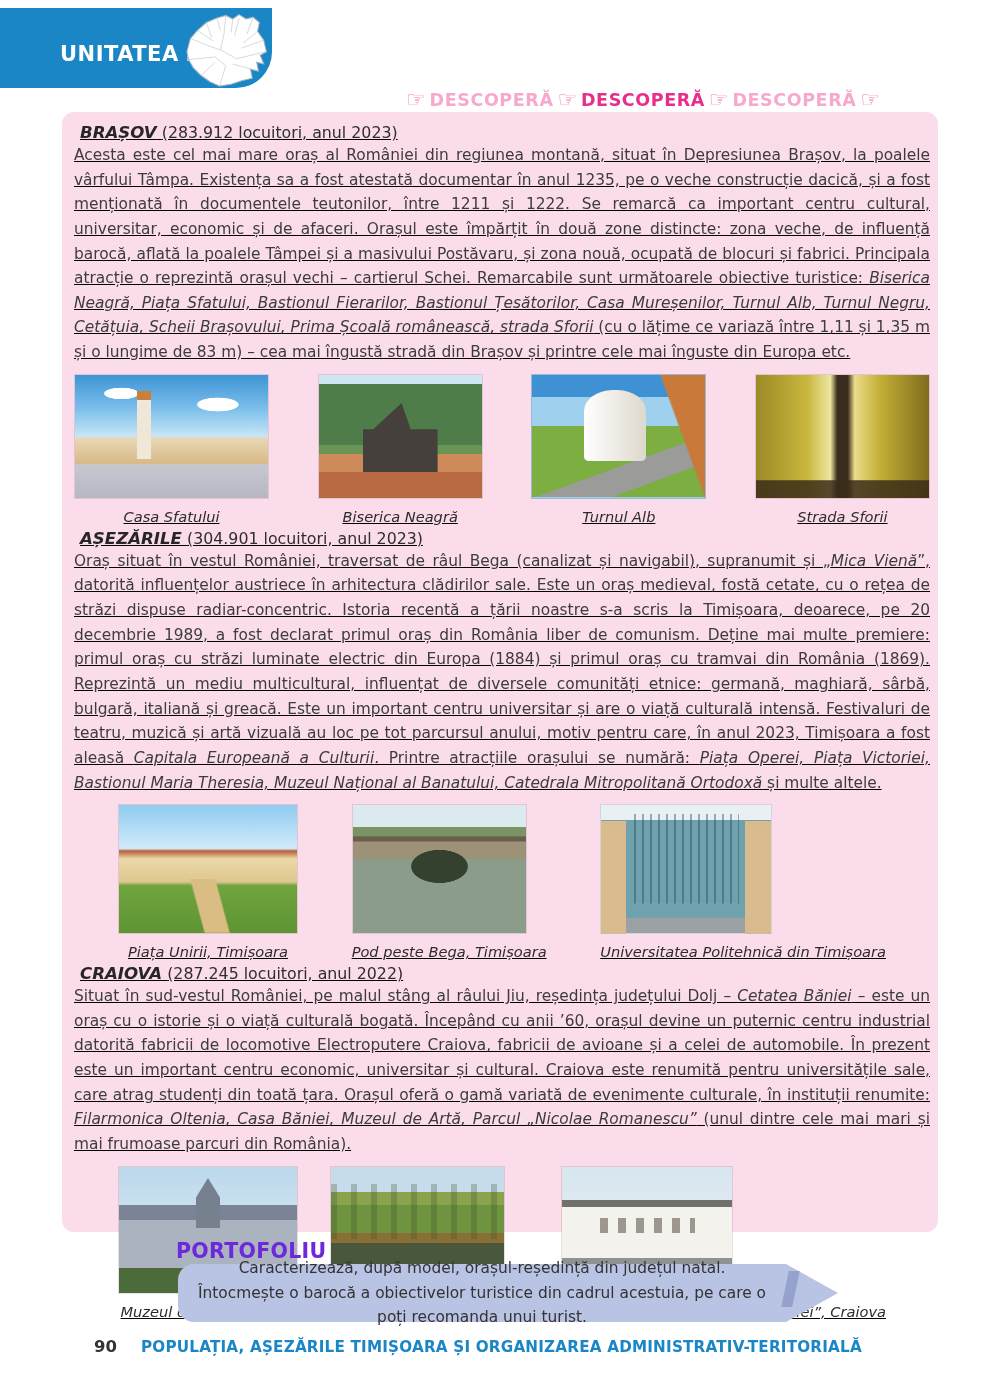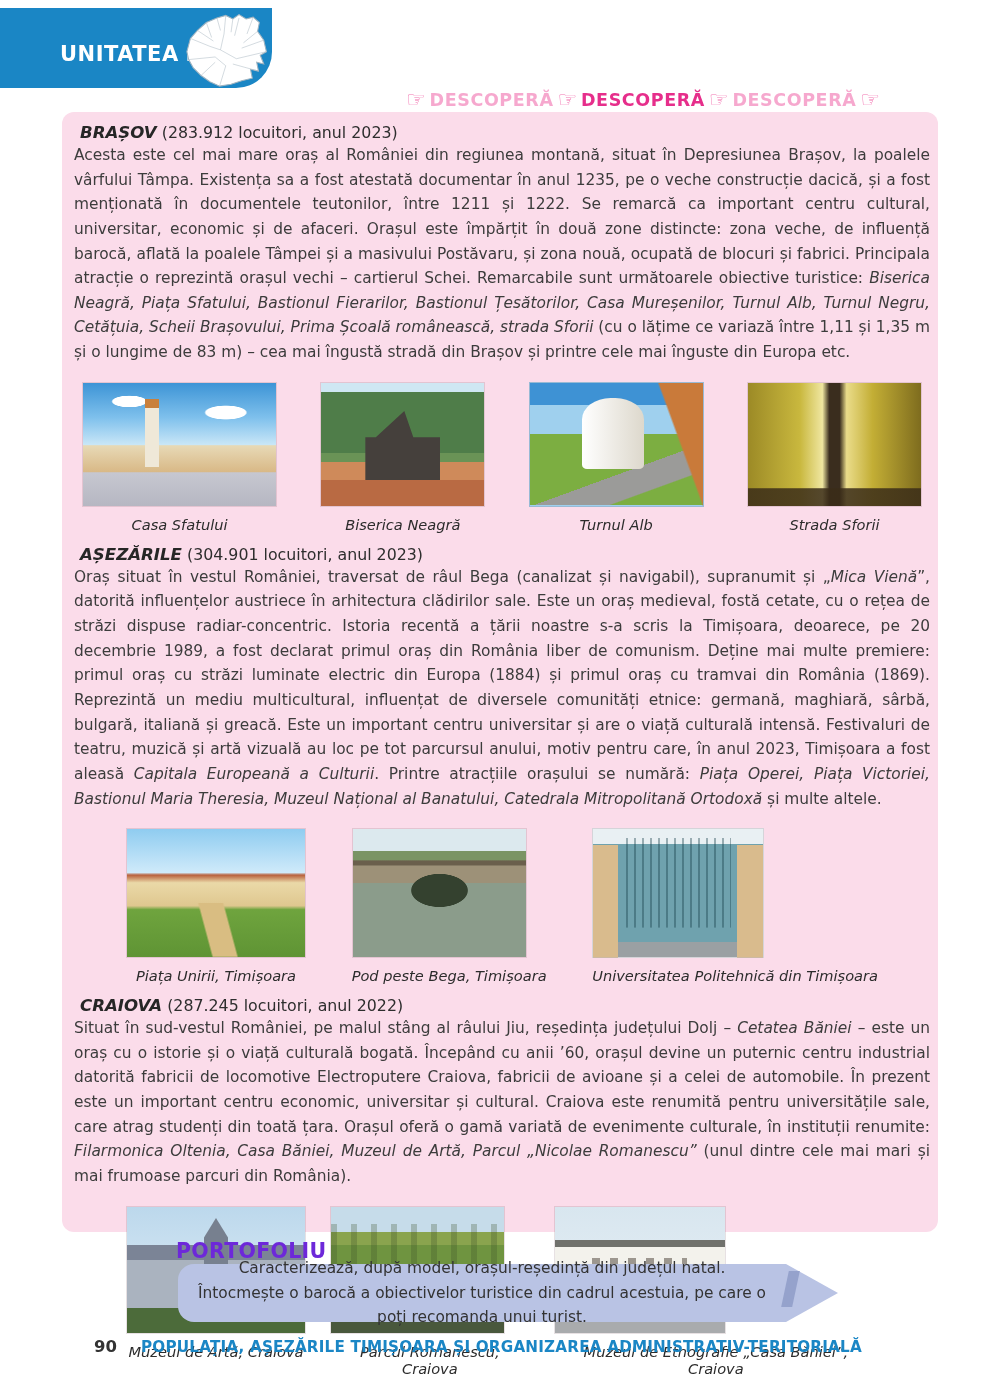--- a/index.html
+++ b/index.html
@@ -27,31 +27,31 @@
   }
   .finger { color:#f273b0; font-size:22px; line-height:1; }
   .d { font-size:17.5px; letter-spacing:.6px; }
   .d-inactive { color:#f6a8ce; }
   .d-active { color:#e62e8b; }
 
   
   .panel {
     position:absolute; top:112px; left:62px; width:876px; height:1120px;
     background:#fbdcea; border-radius:12px;
-    padding:9px 8px 0 12px; box-sizing:border-box;
+    padding:9px 8px 0 12px; box-sizing:border-box;text-decoration:underline;
   }
   .head { font-size:16.2px; color:#2e2e2e; margin:2px 0 1px 6px; }
   .city { font-style:italic; font-weight:bold; font-size:16.6px; color:#262626; }
   .meta { font-size:15.8px; }
   .body { text-align:justify; color:#3c3c3c; font-size:15.4px; line-height:1.6; margin:1px 0 0 0; }
   .body i { font-style:italic; }
 
   .gallery { display:flex; justify-content:space-between; align-items:flex-start; margin:9px 0 4px 0; }
   .gallery.inset { padding:0 44px;gap:8px; }
-  figure { margin:8px; text-align:center; }
+  figure { margin:0; text-align:center; }
   figcaption { font-style:italic; font-size:14.6px; color:#2c2c2c; margin-top:9px; }
 
   .ph { position:relative; overflow:hidden; border:1px solid rgba(120,90,100,.18); box-sizing:border-box; background-repeat:no-repeat; }
 
   
   .ph-casa-sfatului { width:195px; height:125px;
     background-image:
       radial-gradient(ellipse 30px 10px at 24% 15%, #ffffff 55%, rgba(255,255,255,0) 60%),
       radial-gradient(ellipse 36px 12px at 74% 24%, #ffffff 55%, rgba(255,255,255,0) 60%),
       linear-gradient(180deg,#3d94d6 0%,#7ec0ec 28%,#c8e6f7 50%,#e7d9b6 51%,#d9b987 72%,#c6c7d0 73%,#b6b7c2 100%);

